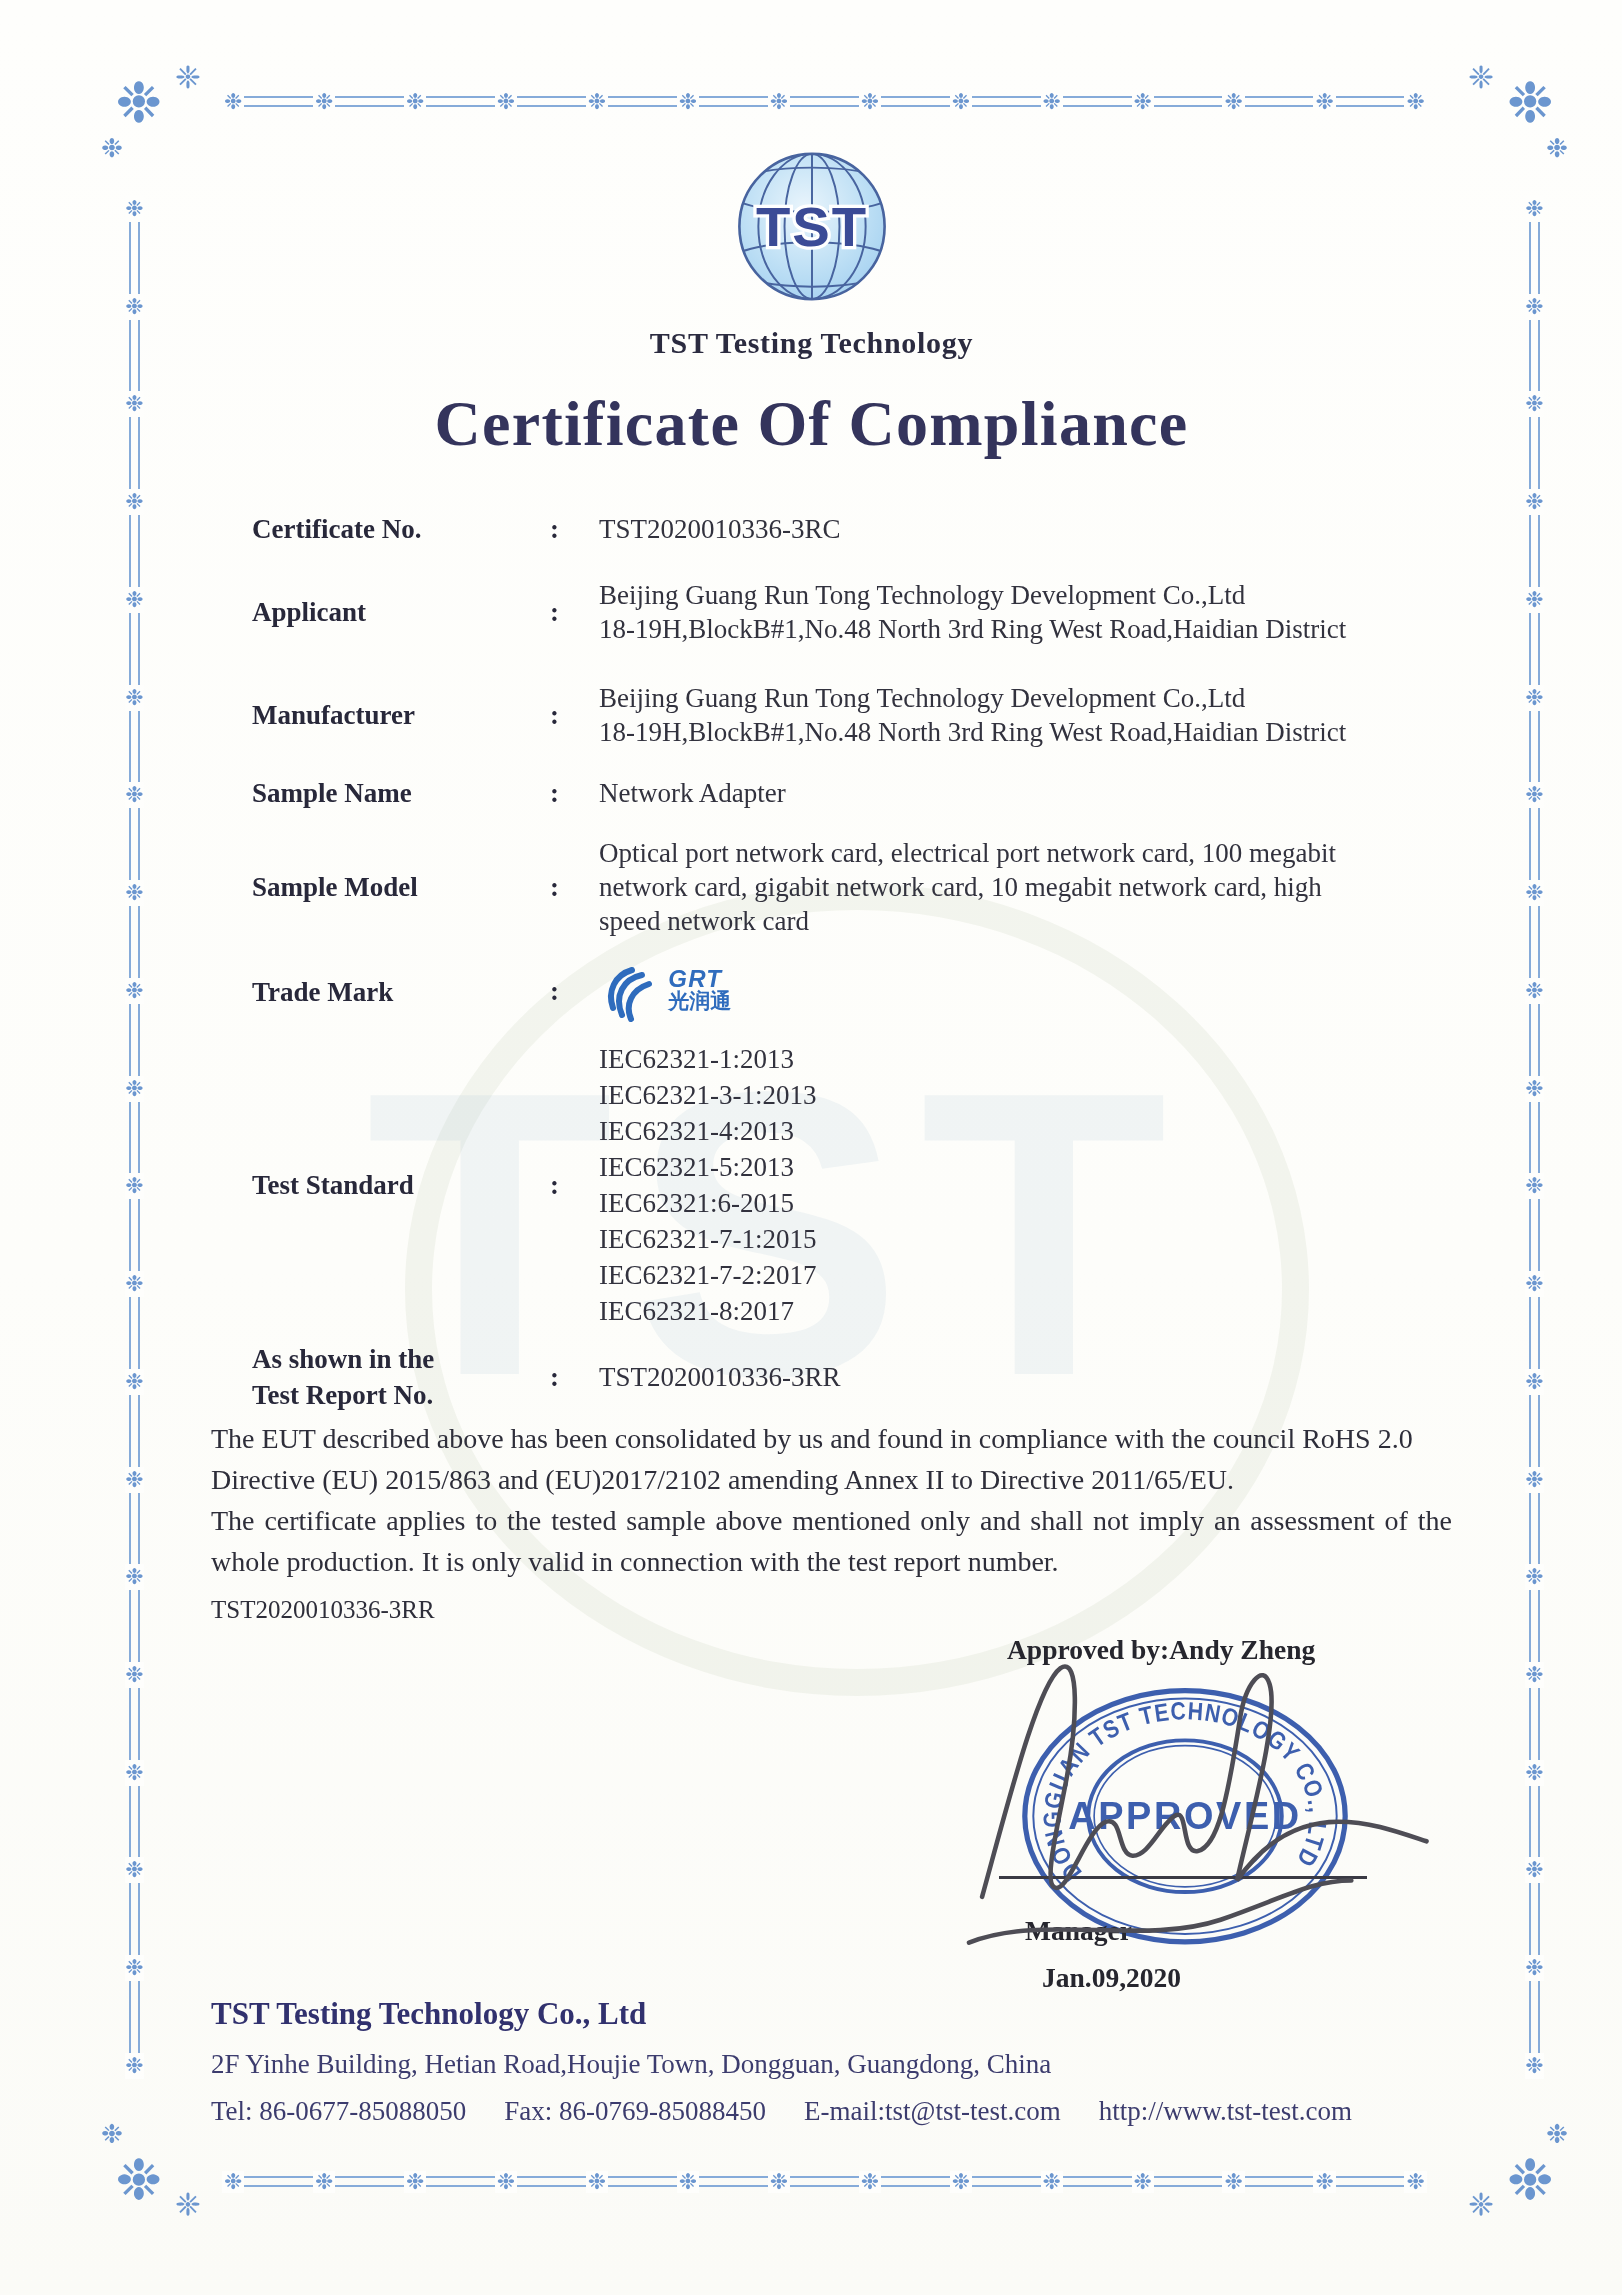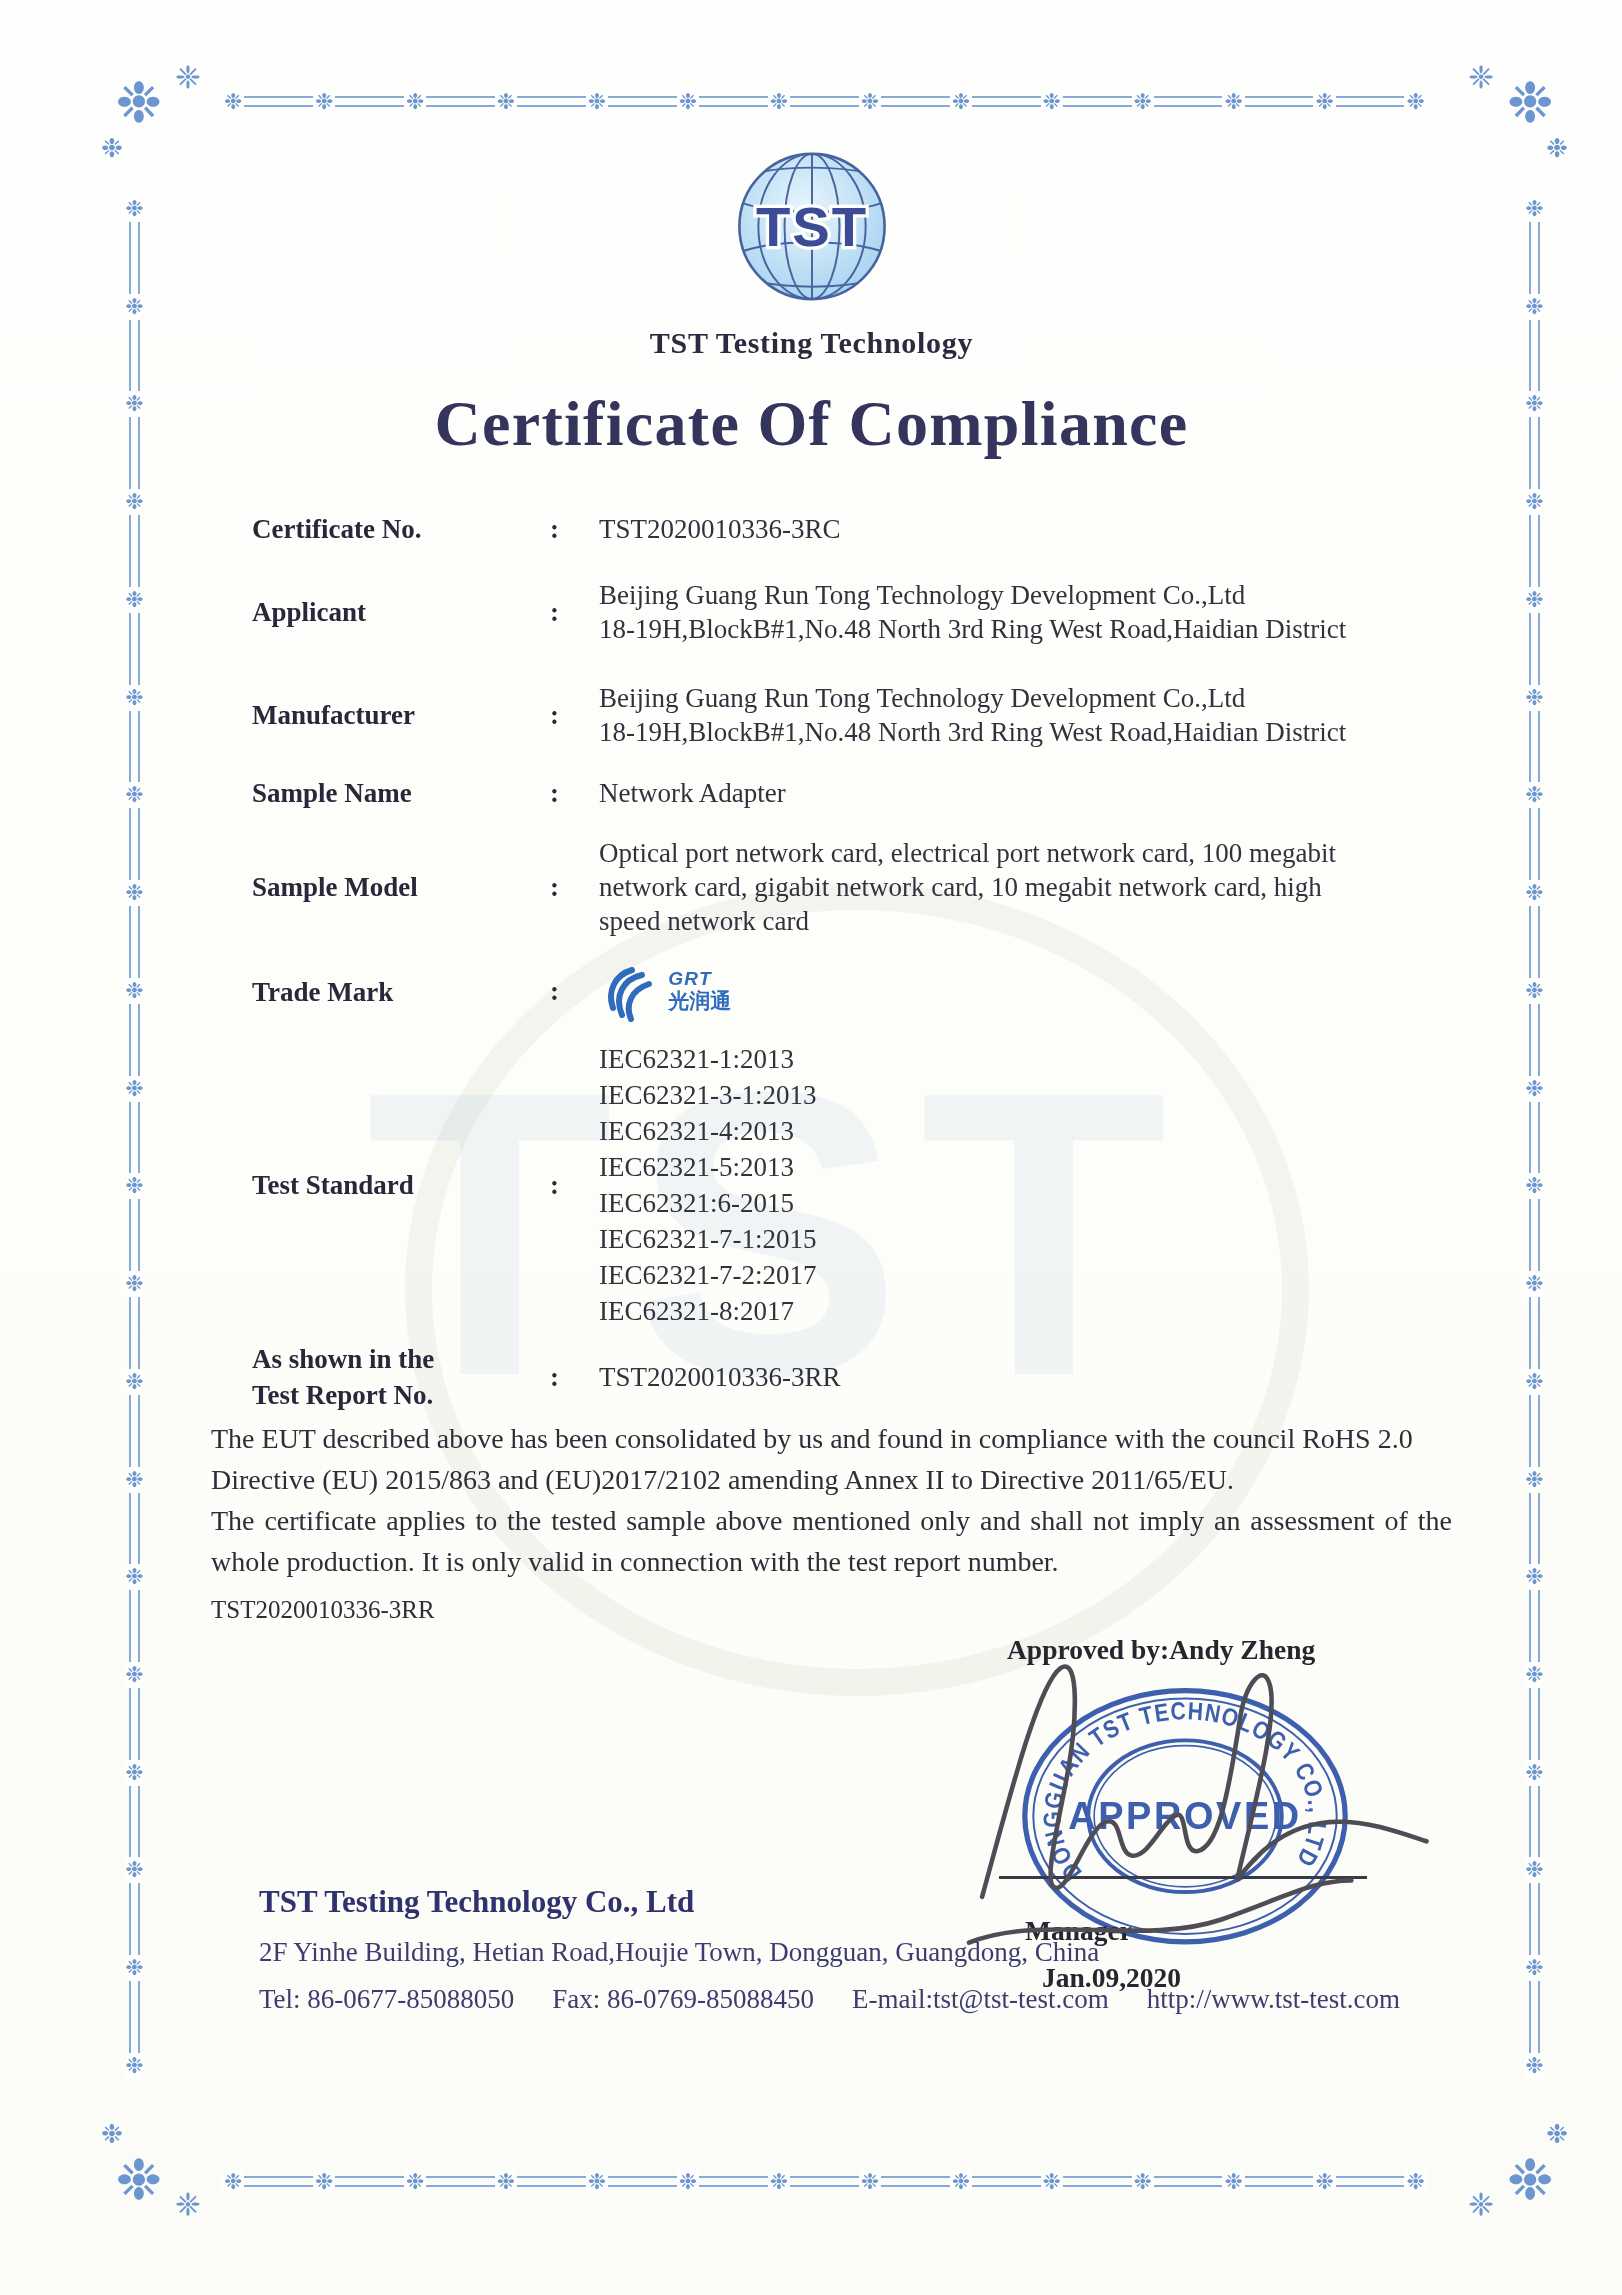--- a/index.html
+++ b/index.html
@@ -73,21 +73,21 @@
   .field-colon{font-size:27px;font-weight:bold;color:#28283a;}
   .field-value{font-size:27px;color:#32323e;line-height:34px;}
   .std-line{line-height:36px;}
   .mb1{margin-bottom:31px;} .mb2{margin-bottom:35px;} .mb3{margin-bottom:26px;}
   .mb4{margin-bottom:25px;} .mb5{margin-bottom:22px;} .mb6{margin-bottom:18.3px;} .mb7{margin-bottom:11.8px;}
 
   
   .grt-wrap{display:flex;align-items:center;gap:9.2px;height:63px;}
   .grt-texts{display:flex;flex-direction:column;justify-content:center;}
   .grt-en{font-family:"Liberation Sans",sans-serif;font-weight:bold;font-style:italic;
-    font-size:19px;color:#2f6cbd;line-height:19.6px;letter-spacing:1.3px;}
+    font-size:24px;color:#2f6cbd;line-height:19.6px;letter-spacing:1.3px;}
   .grt-cn{font-family:"DejaVu Sans",sans-serif;font-weight:bold;font-size:21px;color:#2f6cbd;line-height:25px;}
 
   
   .body-text{position:absolute;left:211px;right:171px;top:1418px;z-index:2;font-size:28px;line-height:41px;color:#2e2e3a;}
   .para2{text-align:justify;}
   .report-line{font-size:25px;margin-top:6.5px;}
 
   
   .approved-by{position:absolute;left:1007px;top:1634px;z-index:3;font-size:27.5px;font-weight:bold;color:#26262e;}
   .stamp-svg{position:absolute;left:1015px;top:1682px;z-index:2;}
@@ -97,21 +97,21 @@
   .sign-date{position:absolute;left:1042px;top:1962px;z-index:3;font-size:27.5px;font-weight:bold;color:#26262e;}
 
   
   .rohs{
     position:absolute;left:324px;top:1715px;z-index:2;
     font-family:"Liberation Sans",sans-serif;font-weight:bold;
     font-size:141px;color:#39343d;letter-spacing:0px;line-height:1;
   }
 
   
-  .footer{position:absolute;left:211px;right:170px;top:1884px;z-index:2;margin-left:48px;}
+  .footer{position:absolute;left:211px;right:170px;top:1996px;z-index:2;}
   .footer-company{font-size:31px;font-weight:bold;color:#31316e;}
   .footer-address{font-size:27px;color:#3c3c6e;margin-top:17px;}
   .footer-contact{display:flex;gap:38px;font-size:27px;color:#3c3c6e;margin-top:15.7px;flex-wrap:wrap;}
 </style>
 </head>
 <body>
 
 <div class="page">
 
   <div class="wm-circle"></div>

